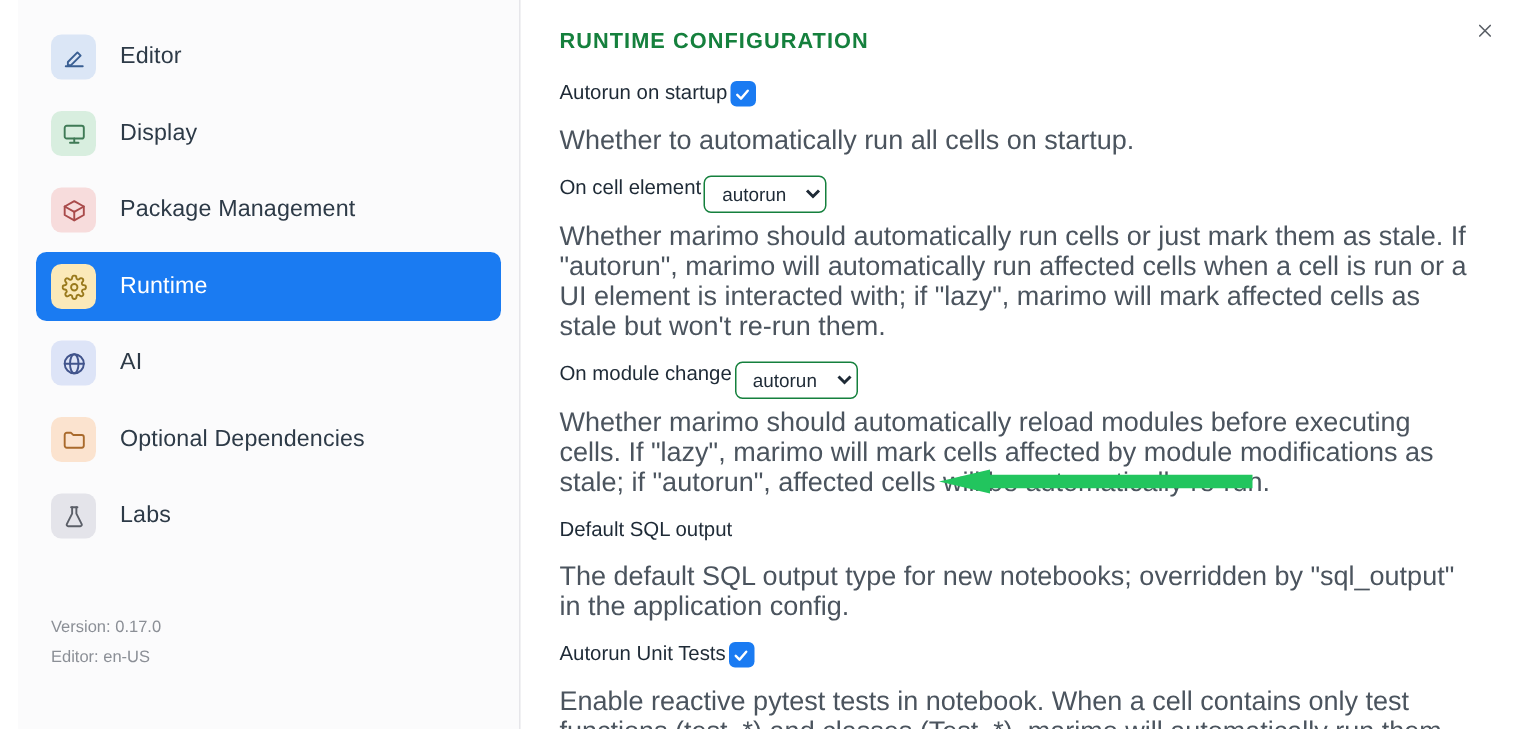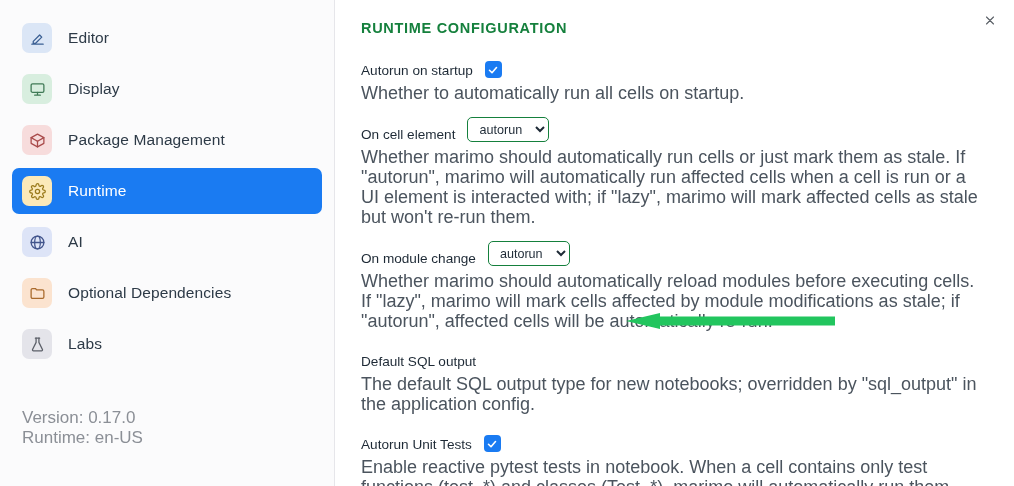--- a/index.html
+++ b/index.html
@@ -19,20 +19,21 @@
 
   
   .sidebar {
     width: 335px;
     height: 486px;
     background: #fbfbfc;
     border-right: 1px solid #e6e6ea;
     position: relative;
     padding-top: 10px;
     flex: 0 0 335px;
+    margin-left: 12px;
   }
   .nav-item {
     display: flex;
     align-items: center;
     gap: 16px;
     height: 46px;
     margin: 5px 12px;
     padding: 0 10px;
     border-radius: 7px;
     cursor: pointer;
@@ -59,21 +60,21 @@
   .ic-package  { background: #f7dcdc; }
   .ic-runtime  { background: #fbe9b9; }
   .ic-ai       { background: #dde4f7; }
   .ic-optdeps  { background: #fbe3cf; }
   .ic-labs     { background: #e4e4ea; }
 
   .sidebar-footer {
     position: absolute;
     left: 22px;
     bottom: 38px;
-    font-size: 17px;
+    font-size: 11px;
     color: #8b8f96;
     line-height: 20px;
   }
 
   
   .main {
     flex: 1;
     position: relative;
     padding: 18px 30px 0 26px;
   }
@@ -92,22 +93,22 @@
     color: #5a5f66;
     font-size: 17px;
     line-height: 1;
     cursor: pointer;
     background: none; border: none;
   }
 
   .setting { margin-bottom: 14px; }
   .setting-row {
     display: flex;
-    align-items: flex-end;
-    gap: 12px;
+    align-items: flex-start;
+    gap: 2px;
     min-height: 24px;
   }
   .setting-label {
     font-size: 13.6px;
     color: #1e2a36;
   }
   .setting-desc {
     font-size: 18px;
     color: #4b545e;
     line-height: 20px;
@@ -231,21 +232,21 @@
         <svg width="17" height="17" viewBox="0 0 24 24" fill="none" stroke="#5b5f68" stroke-width="1.8" stroke-linecap="round" stroke-linejoin="round">
           <path d="M9 3h6"></path>
             <path d="M10 3v6L5 19a1.5 1.5 0 001.3 2h11.4A1.5 1.5 0 0019 19l-5-10V3"></path>
         </svg>
       </span>
       <span class="nav-label">Labs</span>
     </div>
 
     <div class="sidebar-footer">
       <div>Version: 0.17.0</div>
-      <div>Runtime: en-US</div>
+      <div>Editor: en-US</div>
     </div>
   </div>
 
   <div class="main">
 
     <button class="close-btn">
       <svg width="13" height="13" viewBox="0 0 24 24" fill="none" stroke="#5a5f66" stroke-width="2.2" stroke-linecap="round">
         <path d="M5 5l14 14M19 5L5 19"></path>
       </svg>
     </button>

